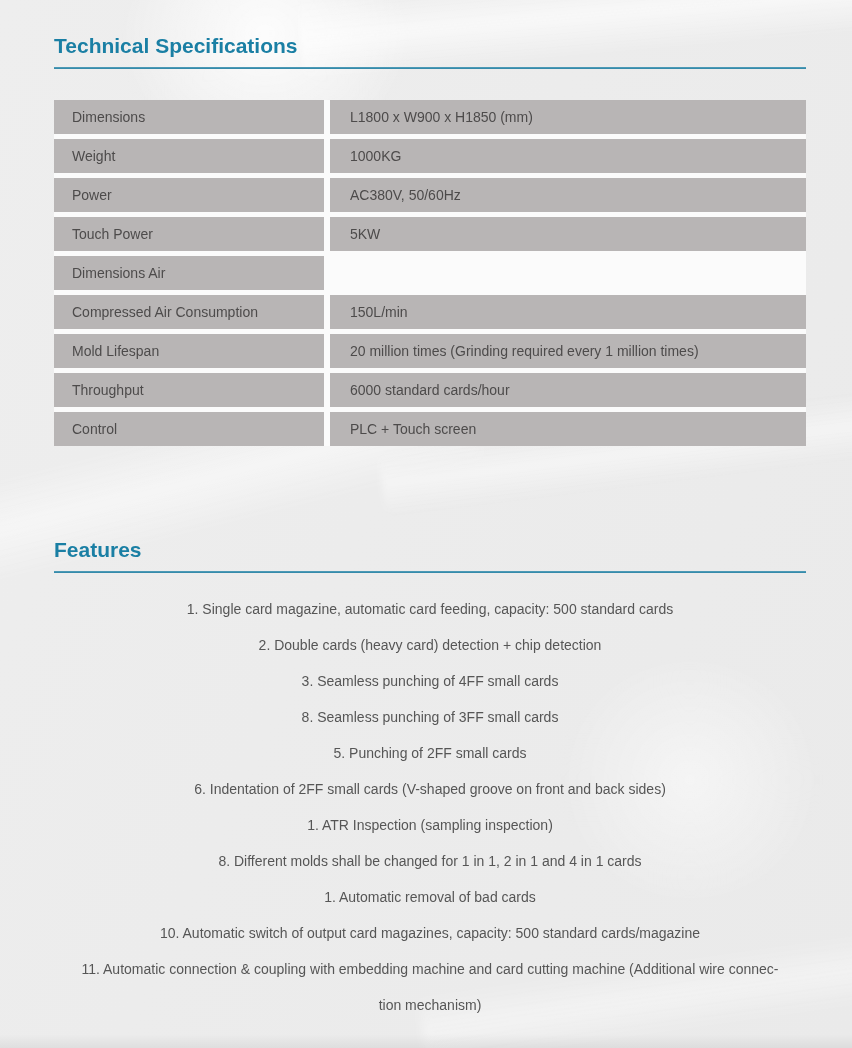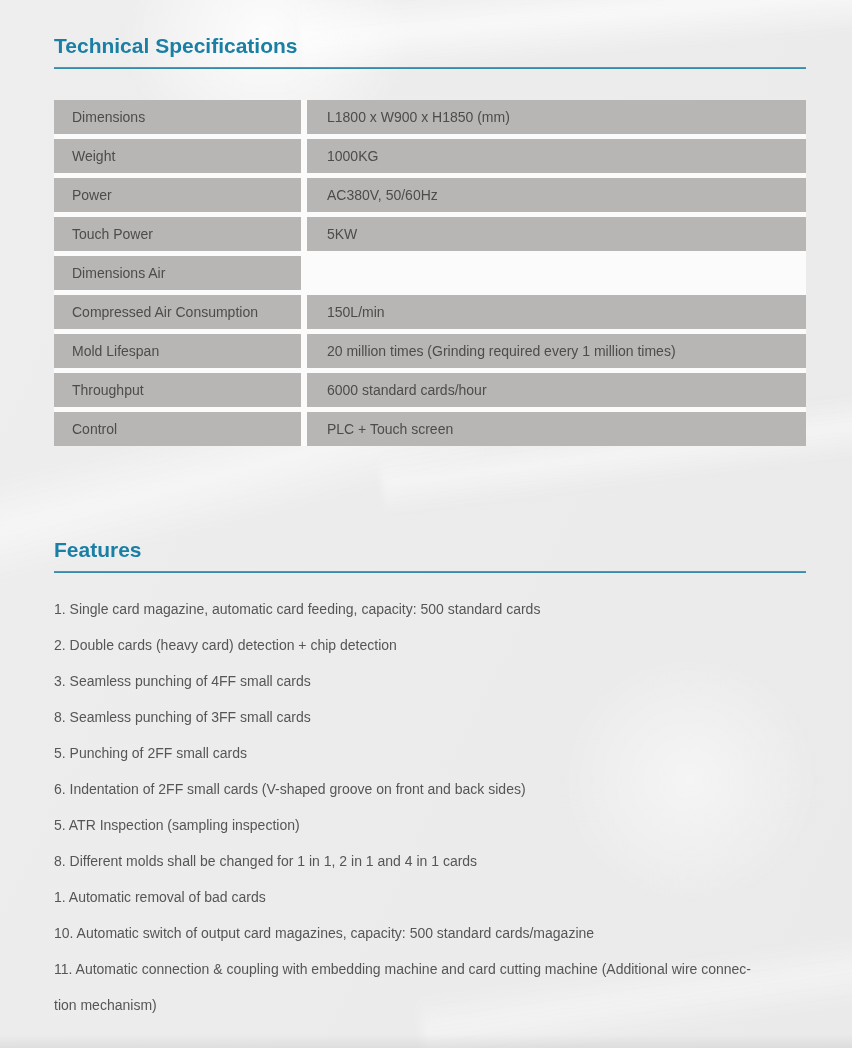--- a/index.html
+++ b/index.html
@@ -110,34 +110,35 @@
     background: #b8b5b5;
     height: 34px;
     line-height: 34px;
     font-size: 14px;
     color: #4d4b4b;
     white-space: nowrap;
     overflow: hidden;
     box-sizing: border-box;
   }
   .spec-label {
-    width: 247px;
+    width: 270px;
     padding-left: 18px;
     flex: none;
   }
   .spec-value {
     flex: 1;
     padding-left: 20px;
   }
   
   .features-section {
     margin-top: 92px;
   }
   .features-list {
     margin-top: 18px;
+    text-align: center;
   }
   .feature-item {
     font-size: 14px;
     line-height: 36px;
     color: #565656;
     white-space: pre-line;
   }
 </style>
 </head>
 <body>
@@ -217,21 +218,21 @@
         <div class="feature-item">2. Double cards (heavy card) detection + chip detection</div>
 
         <div class="feature-item">3. Seamless punching of 4FF small cards</div>
 
         <div class="feature-item">8. Seamless punching of 3FF small cards</div>
 
         <div class="feature-item">5. Punching of 2FF small cards</div>
 
         <div class="feature-item">6. Indentation of 2FF small cards (V-shaped groove on front and back sides)</div>
 
-        <div class="feature-item">5. ATR Inspection (sampling inspection)</div>
+        <div class="feature-item">1. ATR Inspection (sampling inspection)</div>
 
         <div class="feature-item">8. Different molds shall be changed for 1 in 1, 2 in 1 and 4 in 1 cards</div>
 
         <div class="feature-item">1. Automatic removal of bad cards</div>
 
         <div class="feature-item">10. Automatic switch of output card magazines, capacity: 500 standard cards/magazine</div>
 
         <div class="feature-item">11. Automatic connection &amp; coupling with embedding machine and card cutting machine (Additional wire connec-
 tion mechanism)</div>
       </div>

